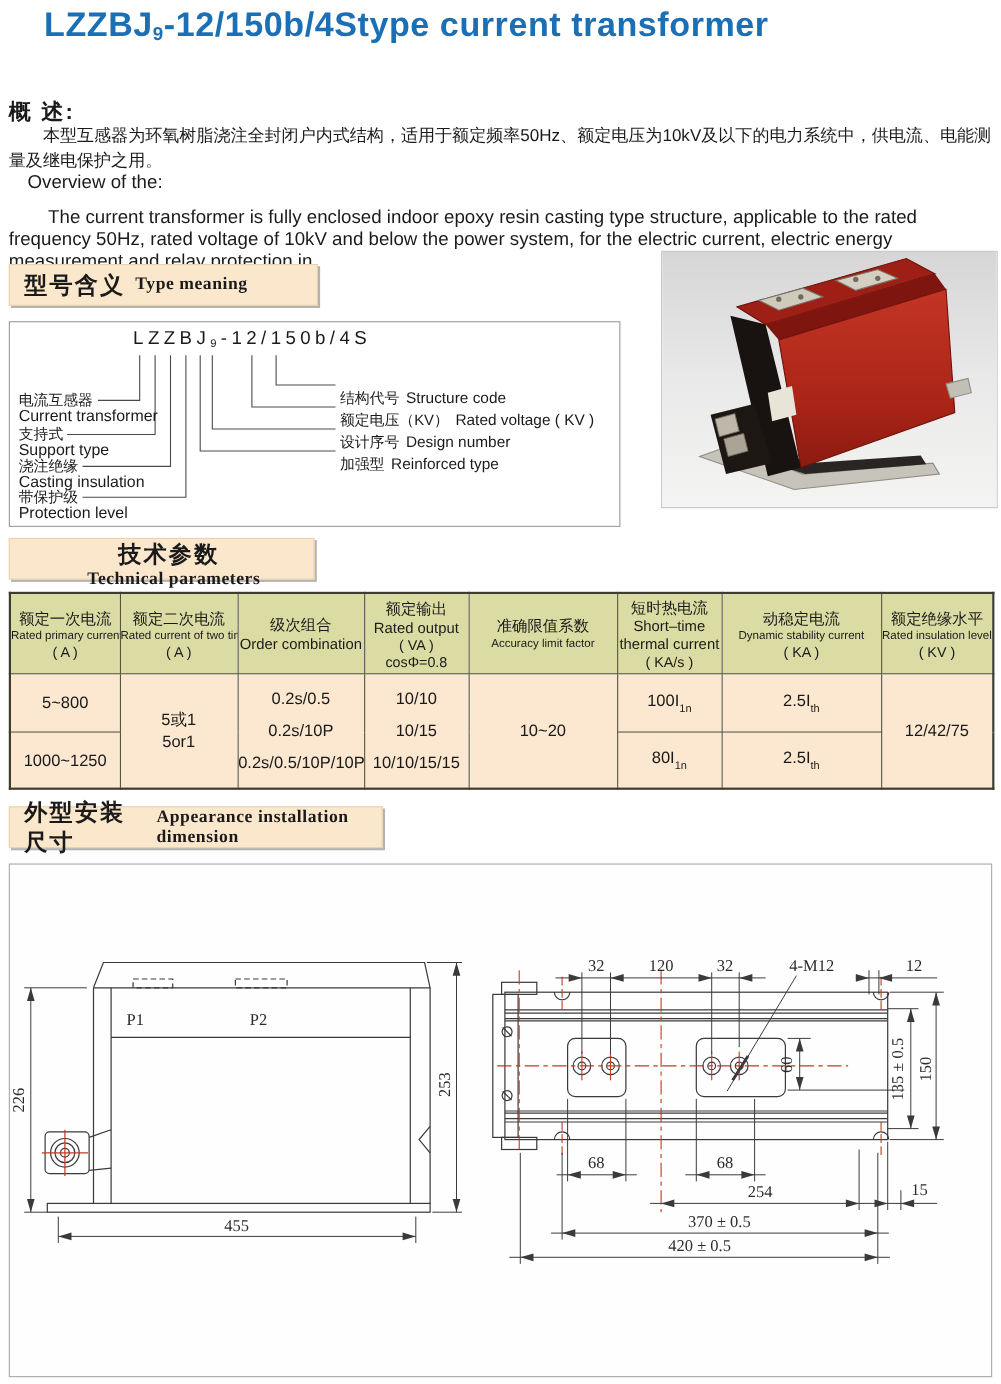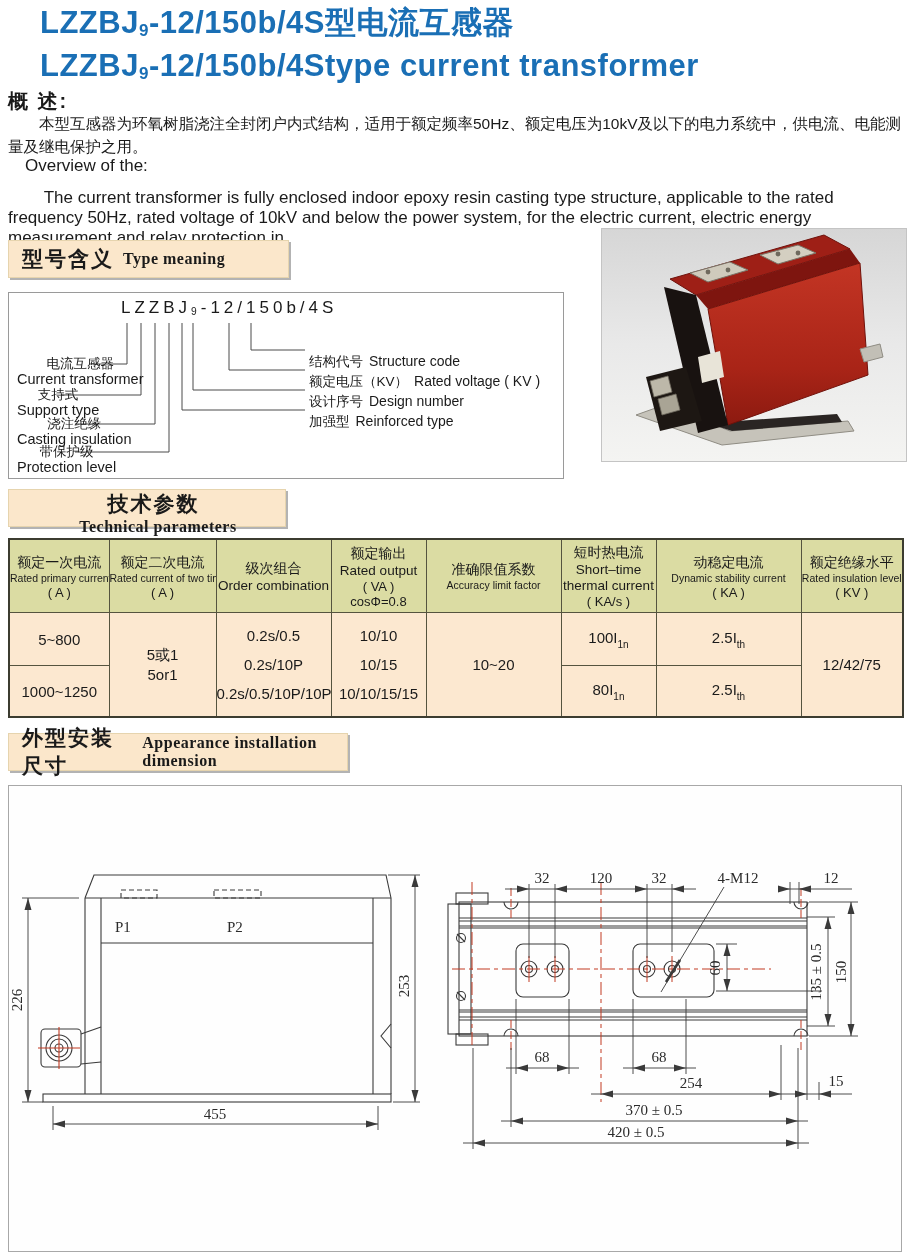--- a/index.html
+++ b/index.html
@@ -18,21 +18,21 @@
   .sec-header{position:absolute;background:var(--section-bg,#fbe7cb);border:1px solid #e6d4ae;
       box-shadow:2px 2px 0 #b3b3b3;display:flex;align-items:center;padding-left:13px;box-sizing:border-box;}
   .sec-zh{font-size:21px;font-weight:bold;letter-spacing:2px;}
   .sec-en{font-family:"Liberation Serif",serif;font-weight:bold;font-size:16px;margin-left:9px;letter-spacing:.5px;}
   
   .diagram{position:absolute;left:8px;top:292px;width:556px;height:187px;border:1px solid #9a9a9a;box-sizing:border-box;padding-left:44px;}
   .diagram svg{position:absolute;left:0;top:0;}
   .dg-code{position:absolute;left:112px;top:5px;font-size:17px;letter-spacing:4px;white-space:nowrap;}
   .dg-code sub{font-size:.6em;vertical-align:baseline;position:relative;top:.2em;}
   .dg-left{position:absolute;left:8px;line-height:15.5px;white-space:nowrap;}
-  .dg-left .zh{font-size:13.5px;display:block;text-align:center;}
+  .dg-left .zh{font-size:13.5px;display:block;}
   .dg-left .en{font-size:14.5px;display:block;}
   .dg-right{position:absolute;left:300px;line-height:16px;white-space:nowrap;font-size:13.5px;margin-top:11px;}
   .dg-right .en{font-size:14px;margin-left:6px;}
   
   .photo{position:absolute;left:601px;top:228px;width:306px;height:234px;border:1px solid #c4c4c4;box-sizing:border-box;}
   
   .params{position:absolute;left:8px;top:538px;width:894px;border-collapse:collapse;table-layout:fixed;}
   .params th,.params td{border:1px solid #55543f;text-align:center;vertical-align:middle;padding:0;overflow:hidden;}
   .params{border:2px solid #3c3c30;}
   .params th{background:var(--table-header-bg,#dbdca3);font-weight:normal;height:72px;}
@@ -48,21 +48,20 @@
   
   .drawing{position:absolute;left:8px;top:785px;width:894px;height:467px;border:1px solid #a8a8a8;box-sizing:border-box;background:#fefefe;}
   .dim-text{font-family:"Liberation Serif",serif;font-size:15px;fill:#2b2b2b;}
 </style>
 </head>
 <body>
 
 <div class="page">
 
   <div class="main-title">
-    <div><span>LZZBJ</span><sub>9</sub><span>-12/150b/4S型电流互感器</span></div>
     <div><span>LZZBJ</span><sub>9</sub><span>-12/150b/4Stype current transformer</span></div>
   </div>
 
   <div class="ov-zh-head">概 述:</div>
   <div class="ov-zh-body">本型互感器为环氧树脂浇注全封闭户内式结构，适用于额定频率50Hz、额定电压为10kV及以下的电力系统中，供电流、电能测量及继电保护之用。</div>
   <div class="ov-en-head">Overview of the:</div>
   <div class="ov-en-body">The current transformer is fully enclosed indoor epoxy resin casting type structure, applicable to the rated frequency 50Hz, rated voltage of 10kV and below the power system, for the electric current, electric energy measurement and relay protection in.</div>
 
   <div class="sec-header" style="left:8px;top:240px;width:281px;height:38px;">
     <span class="sec-zh">型号含义</span>

